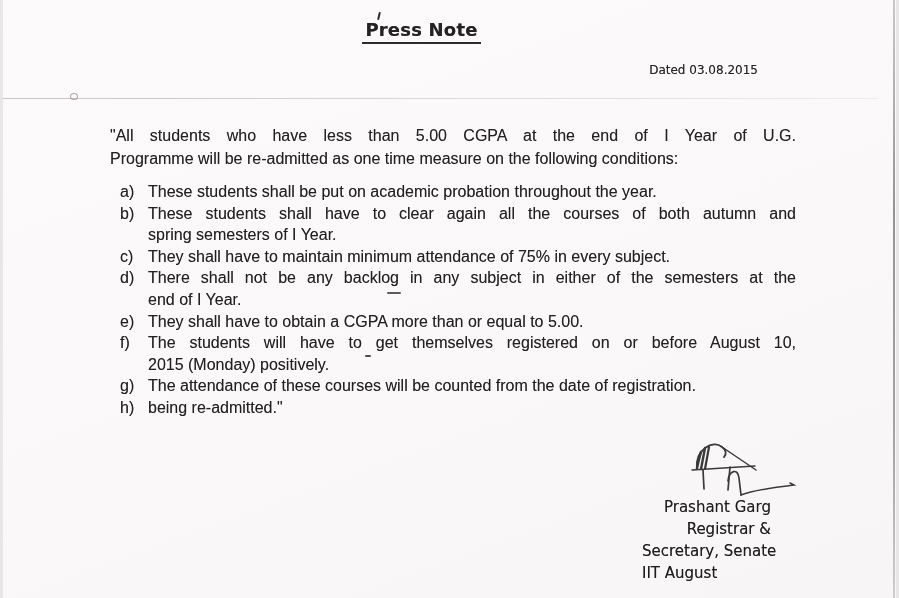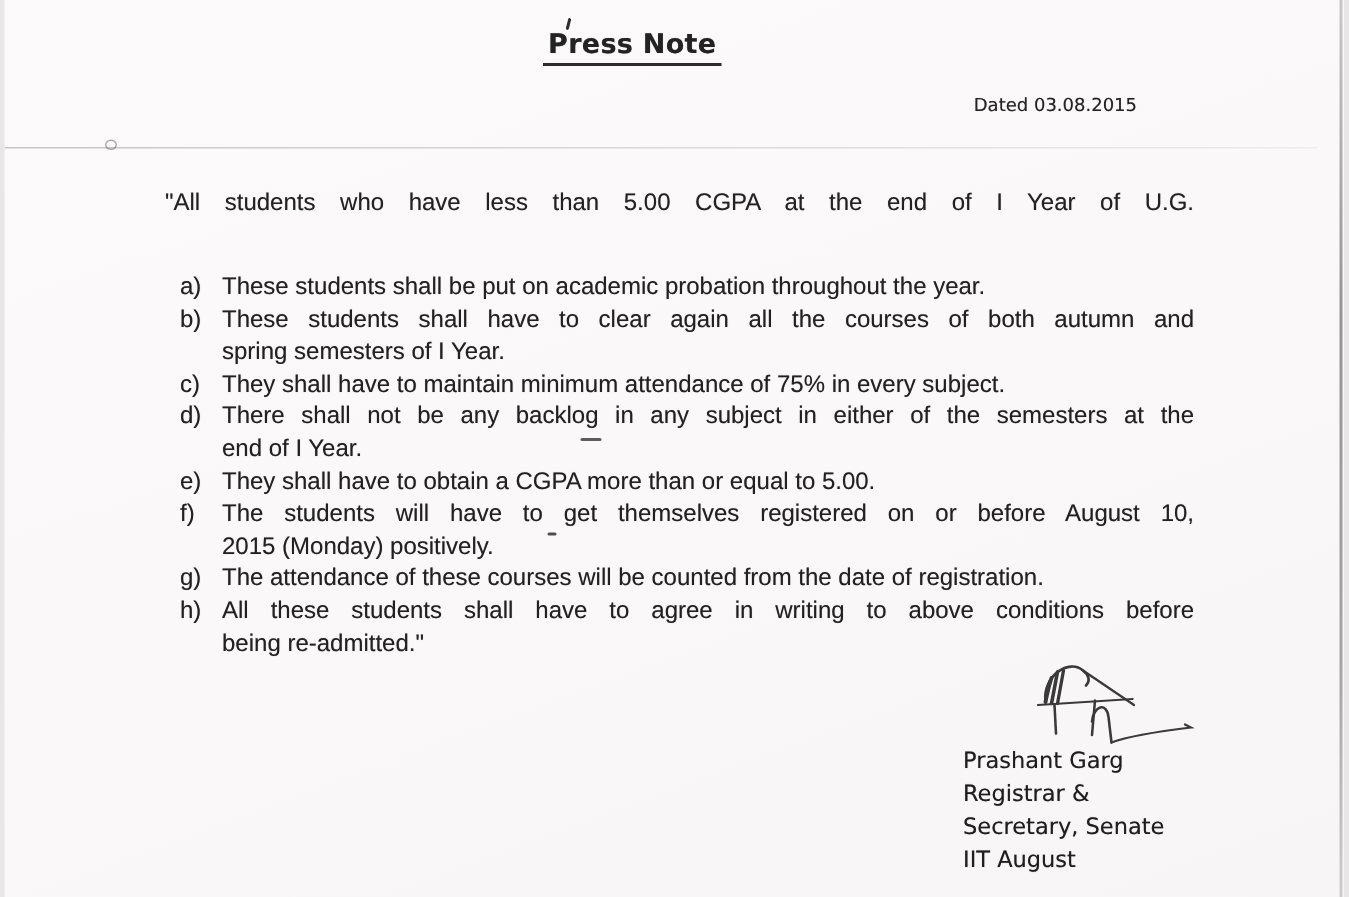--- a/index.html
+++ b/index.html
@@ -106,21 +106,21 @@
     top: 496px;
     width: 129px;
     font-family: "DejaVu Sans", sans-serif;
     font-size: 15px;
     line-height: 22px;
     color: #1e1e1e;
     white-space: nowrap;
   }
   .sig-name { text-align: right; text-shadow: 0 0 0.5px rgba(0,0,0,0.4); }
   .sig-line { font-weight: normal; text-shadow: 0 0 0.5px rgba(0,0,0,0.5); }
-  .sig-right { text-align: left; }
+  .sig-right { text-align: right; }
 
   
   .artifact-hline {
     position: absolute;
     left: 0;
     top: 98px;
     width: 875px;
     height: 1px;
     background: linear-gradient(90deg, rgba(140,132,136,0.45), rgba(150,142,146,0.28) 60%, rgba(150,142,146,0.12));
   }
@@ -177,20 +177,21 @@
 
   <div class="title-wrap">
     <span class="doc-title">Press Note</span>
   </div>
   <div class="title-tick"></div>
 
   <div class="date-line">Dated 03.08.2015</div>
 
   <div class="intro">
     <div class="line-just">"All students who have less than 5.00 CGPA at the end of I Year of U.G.</div>
+    <div>Programme will be re-admitted as one time measure on the following conditions:</div>
   </div>
 
   <div class="cond-list">
 
     <div class="cond-item">
       <div class="cond-label">a)</div>
       <div class="cond-text">
         <div>These students shall be put on academic probation throughout the year.</div>
       </div>
     </div>
@@ -236,21 +237,20 @@
     <div class="cond-item">
       <div class="cond-label">g)</div>
       <div class="cond-text">
         <div>The attendance of these courses will be counted from the date of registration.</div>
       </div>
     </div>
 
     <div class="cond-item">
       <div class="cond-label">h)</div>
       <div class="cond-text">
-        <div class="line-just">All these students shall have to agree in writing to above conditions before</div>
         <div>being re-admitted."</div>
       </div>
     </div>
 
   </div>
 
   <svg class="signature-svg" width="112" height="62" viewBox="0 0 112 62" fill="none">
     <g stroke="#3a3a3a" stroke-linecap="round" fill="none">
 
       <path d="M 6,28 C 4,10 22,-1 31,7 C 35,10 36,14 33,17" stroke-width="1.8"></path>

